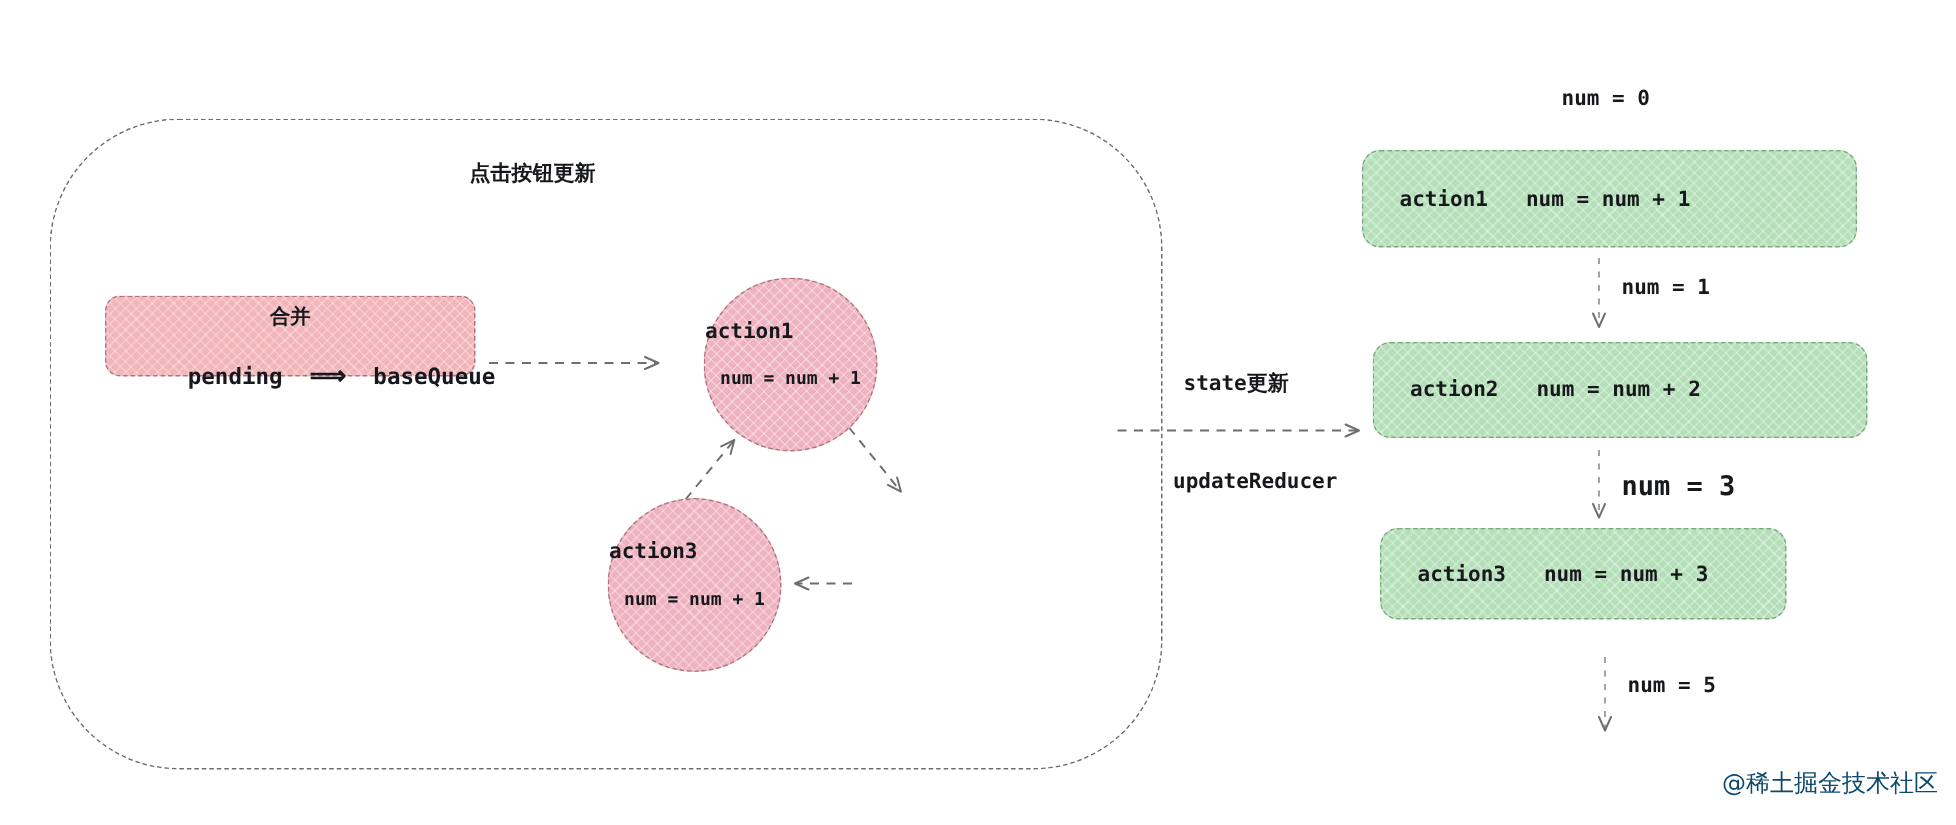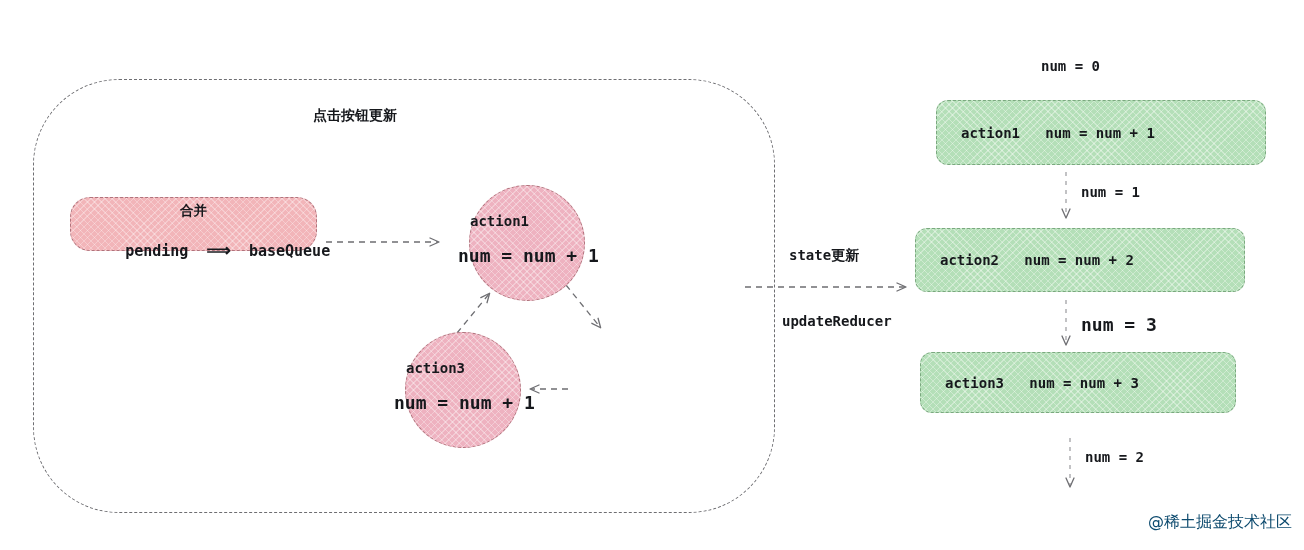--- a/index.html
+++ b/index.html
@@ -48,21 +48,21 @@
 
   
   .pink-box {
     position: absolute;
     left: 70px;
     top: 197px;
     width: 247px;
     height: 54px;
     box-sizing: border-box;
     border: 1.4px dashed #b0737c;
-    border-radius: 20px;
+    border-radius: 10px;
     background-color: #f2b5b9;
     background-image:
       repeating-linear-gradient(45deg, rgba(255,255,255,.30) 0 1px, rgba(255,255,255,0) 1px 5px),
       repeating-linear-gradient(-45deg, rgba(255,255,255,.30) 0 1px, rgba(255,255,255,0) 1px 5px);
   }
   .pink-box .row {
     position: absolute;
     left: 0; right: 0;
     text-align: center;
   }
@@ -87,21 +87,21 @@
     position: absolute;
     left: 0; right: 0;
     text-align: left;
     font-size: 14px;
     top: 27px;
   }
   .circle .c-sub {
     position: absolute;
     left: -12px; right: -12px;
     text-align: center;
-    font-size: 18px;
+    font-size: 12px;
     top: 59px;
   }
   #circle-action1 { left: 469px; top: 185px; }
   #circle-action2 { left: 574px; top: 325px; }
   #circle-action3 { left: 405px; top: 332px; text-decoration: underline; }
 
   
   .green-box {
     position: absolute;
     box-sizing: border-box;
@@ -111,25 +111,25 @@
     background-image:
       repeating-linear-gradient(45deg, rgba(255,255,255,.34) 0 1px, rgba(255,255,255,0) 1px 5px),
       repeating-linear-gradient(-45deg, rgba(255,255,255,.34) 0 1px, rgba(255,255,255,0) 1px 5px);
   }
   .green-box .g-label {
     position: absolute;
     font-size: 14px;
     top: 50%;
     transform: translateY(-50%);
   }
-  #green-action1 { left: 908px; top: 100px; width: 330px; height: 65px; margin-left: 28px; }
+  #green-action1 { left: 908px; top: 100px; width: 330px; height: 65px; }
   #green-action1 .g-label { left: 24px; }
   #green-action2 { left: 915px; top: 228px; width: 330px; height: 64px; }
   #green-action2 .g-label { left: 24px; }
-  #green-action3 { left: 920px; top: 352px; width: 316px; height: 61px; }
+  #green-action3 { left: 920px; top: 352px; width: 271px; height: 61px; }
   #green-action3 .g-label { left: 24px; }
 
   
   .label {
     position: absolute;
     color: #16181c;
     white-space: nowrap;
   }
   .label-cjk {
     font-family: Liberation Mono, monospace;
@@ -222,21 +222,21 @@
     <div class="node-text c-title">action3</div>
     <div class="node-text c-sub">num = num + 1</div>
   </div>
 
   <div class="label label-mono" id="lbl-state-update">state更新</div>
   <div class="label label-mono" id="lbl-update-reducer">updateReducer</div>
 
   <div class="label label-mono" id="lbl-num0">num = 0</div>
   <div class="label label-mono" id="lbl-num1">num = 1</div>
   <div class="label label-mono" id="lbl-num3">num = 3</div>
-  <div class="label label-mono" id="lbl-num6">num = 2</div>
+  <div class="label label-mono" id="lbl-num6">num = 5</div>
 
   <div class="green-box" id="green-action1">
     <div class="node-text g-label">action1   num = num + 1</div>
   </div>
   <div class="green-box" id="green-action2">
     <div class="node-text g-label">action2   num = num + 2</div>
   </div>
   <div class="green-box" id="green-action3">
     <div class="node-text g-label">action3   num = num + 3</div>
   </div>

